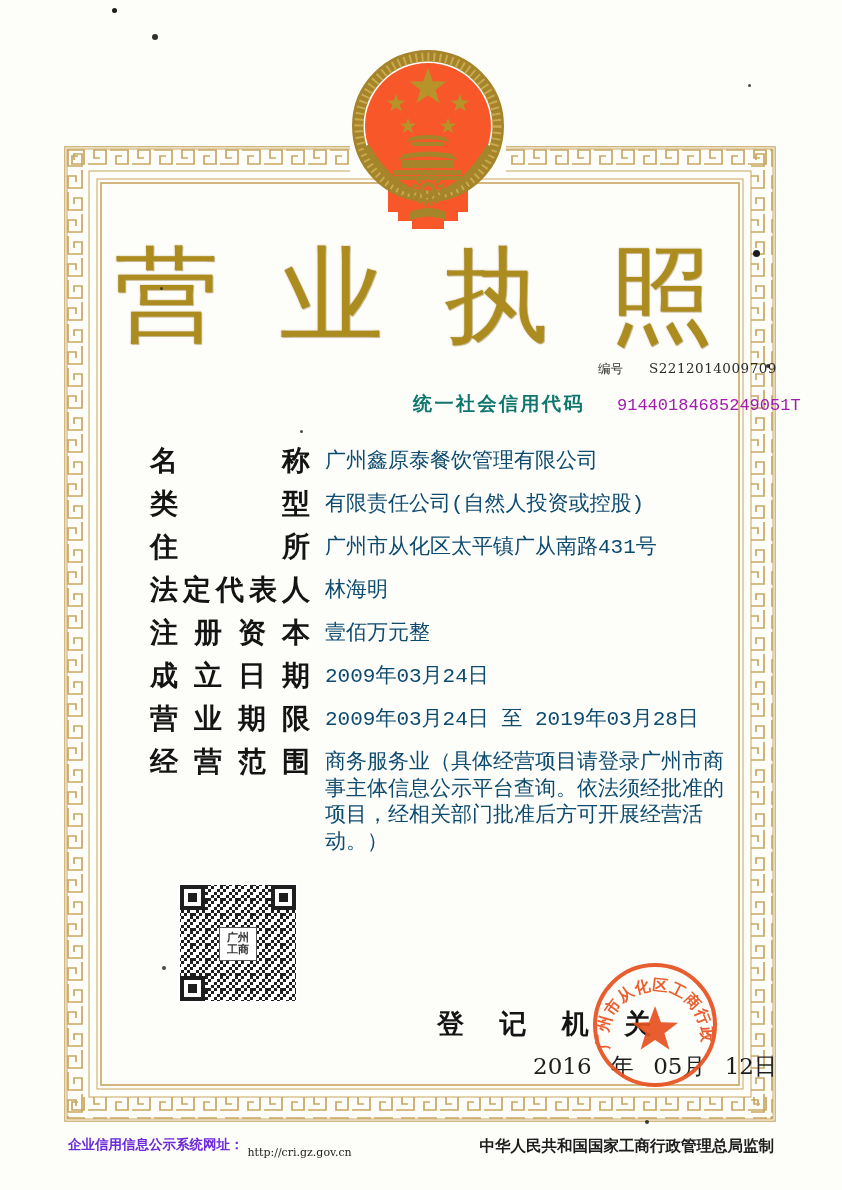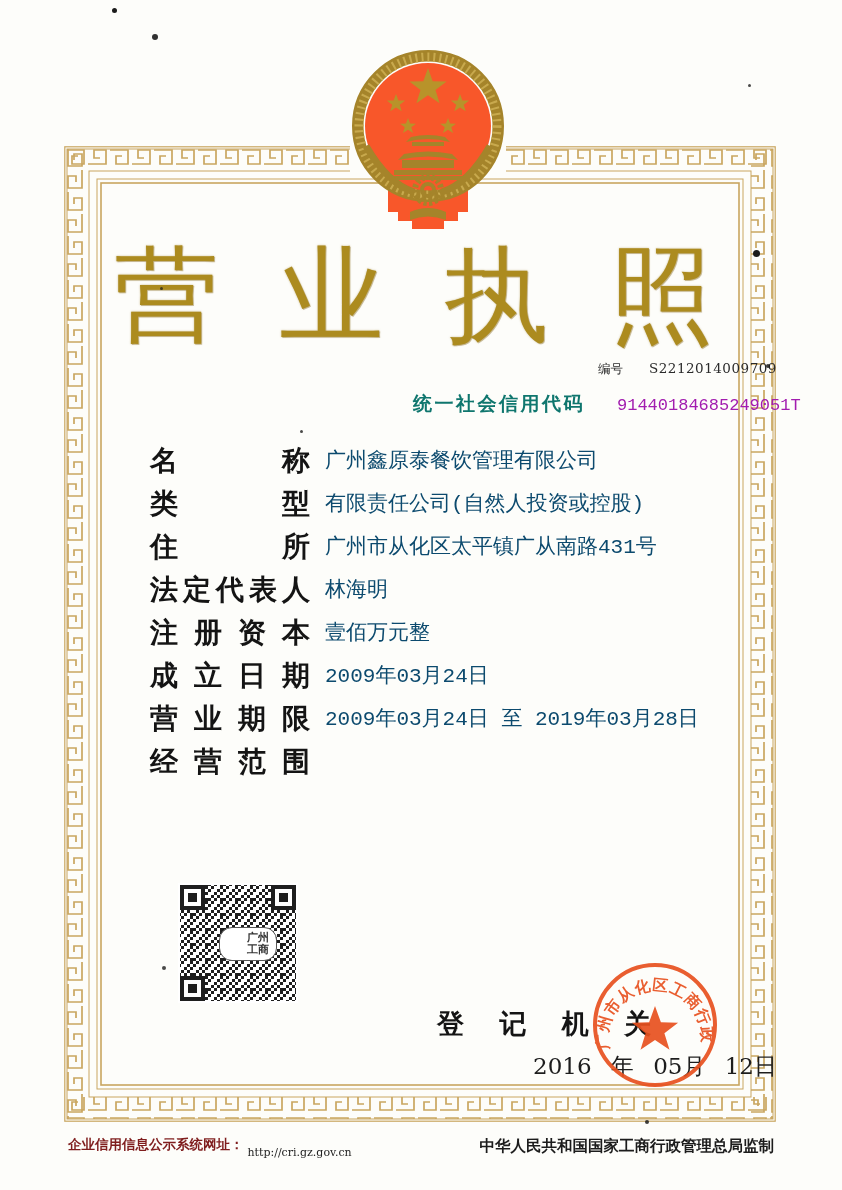--- a/index.html
+++ b/index.html
@@ -43,34 +43,34 @@
   .fvalue{
     margin-left:15px;padding-top:5px;width:412px;
     font-size:21px;line-height:26.5px;color:#0c4a6e;
     font-family:Liberation Mono, monospace;
   }
 
   
   #qr{left:178px;top:883px;width:120px;height:120px;}
   #qr .center-tag{
     position:absolute;left:41px;top:44px;width:36px;height:32px;
-    background:#fff;border:1.5px solid #555;border-radius:13px;
+    background:#fff;border:1.5px solid #555;border-radius:0;
     display:flex;flex-direction:column;align-items:center;justify-content:center;
-    font-size:11px;line-height:12px;color:#333;font-weight:bold;padding-left:20px;
+    font-size:11px;line-height:12px;color:#333;font-weight:bold;
   }
 
   
   #regauth{left:437px;top:1006px;font-size:27px;font-weight:bold;color:#141414;letter-spacing:13px;}
   #regdate{left:533px;top:1051px;font-size:23px;color:#1d1d1d;word-spacing:12px;
     font-family:"DejaVu Serif","Liberation Serif",serif;}
   #seal{left:590px;top:960px;width:130px;height:130px;opacity:.92;}
 
   
   #footer-left{left:68px;top:1136px;display:flex;align-items:flex-start;}
-  #footer-left .lbl{font-size:13.5px;font-weight:bold;color:#7f1d1d;}
+  #footer-left .lbl{font-size:13.5px;font-weight:bold;color:#6d28d9;}
   #footer-left .url{margin-left:4px;margin-top:10px;font-size:11px;color:#222;
     font-family:"DejaVu Serif","Liberation Serif",serif;}
   #footer-right{right:68px;top:1136px;font-size:15.5px;font-weight:bold;color:#1c1c1c;}
 
   
   .speck{position:absolute;background:#1b1b1b;border-radius:50%;}
 </style>
 </head>
 <body>
 
@@ -217,20 +217,21 @@
     <div class="fvalue">2009年03月24日 至 2019年03月28日</div>
   </div>
 
   <div class="frow">
     <div class="flabel">
         <span>经</span>
         <span>营</span>
         <span>范</span>
         <span>围</span>
       </div>
+    <div class="fvalue">商务服务业（具体经营项目请登录广州市商事主体信息公示平台查询。依法须经批准的项目，经相关部门批准后方可开展经营活动。）</div>
   </div>
 </div>
 
 <div id="qr" class="abs">
   <svg width="120" height="120" viewBox="0 0 120 120">
     <defs>
       <pattern id="qrdots" patternUnits="userSpaceOnUse" width="15" height="15">
         <g fill="#1e1e1e">
           <rect x="0" y="0" width="3" height="3"></rect>
             <rect x="6" y="0" width="3" height="3"></rect>

